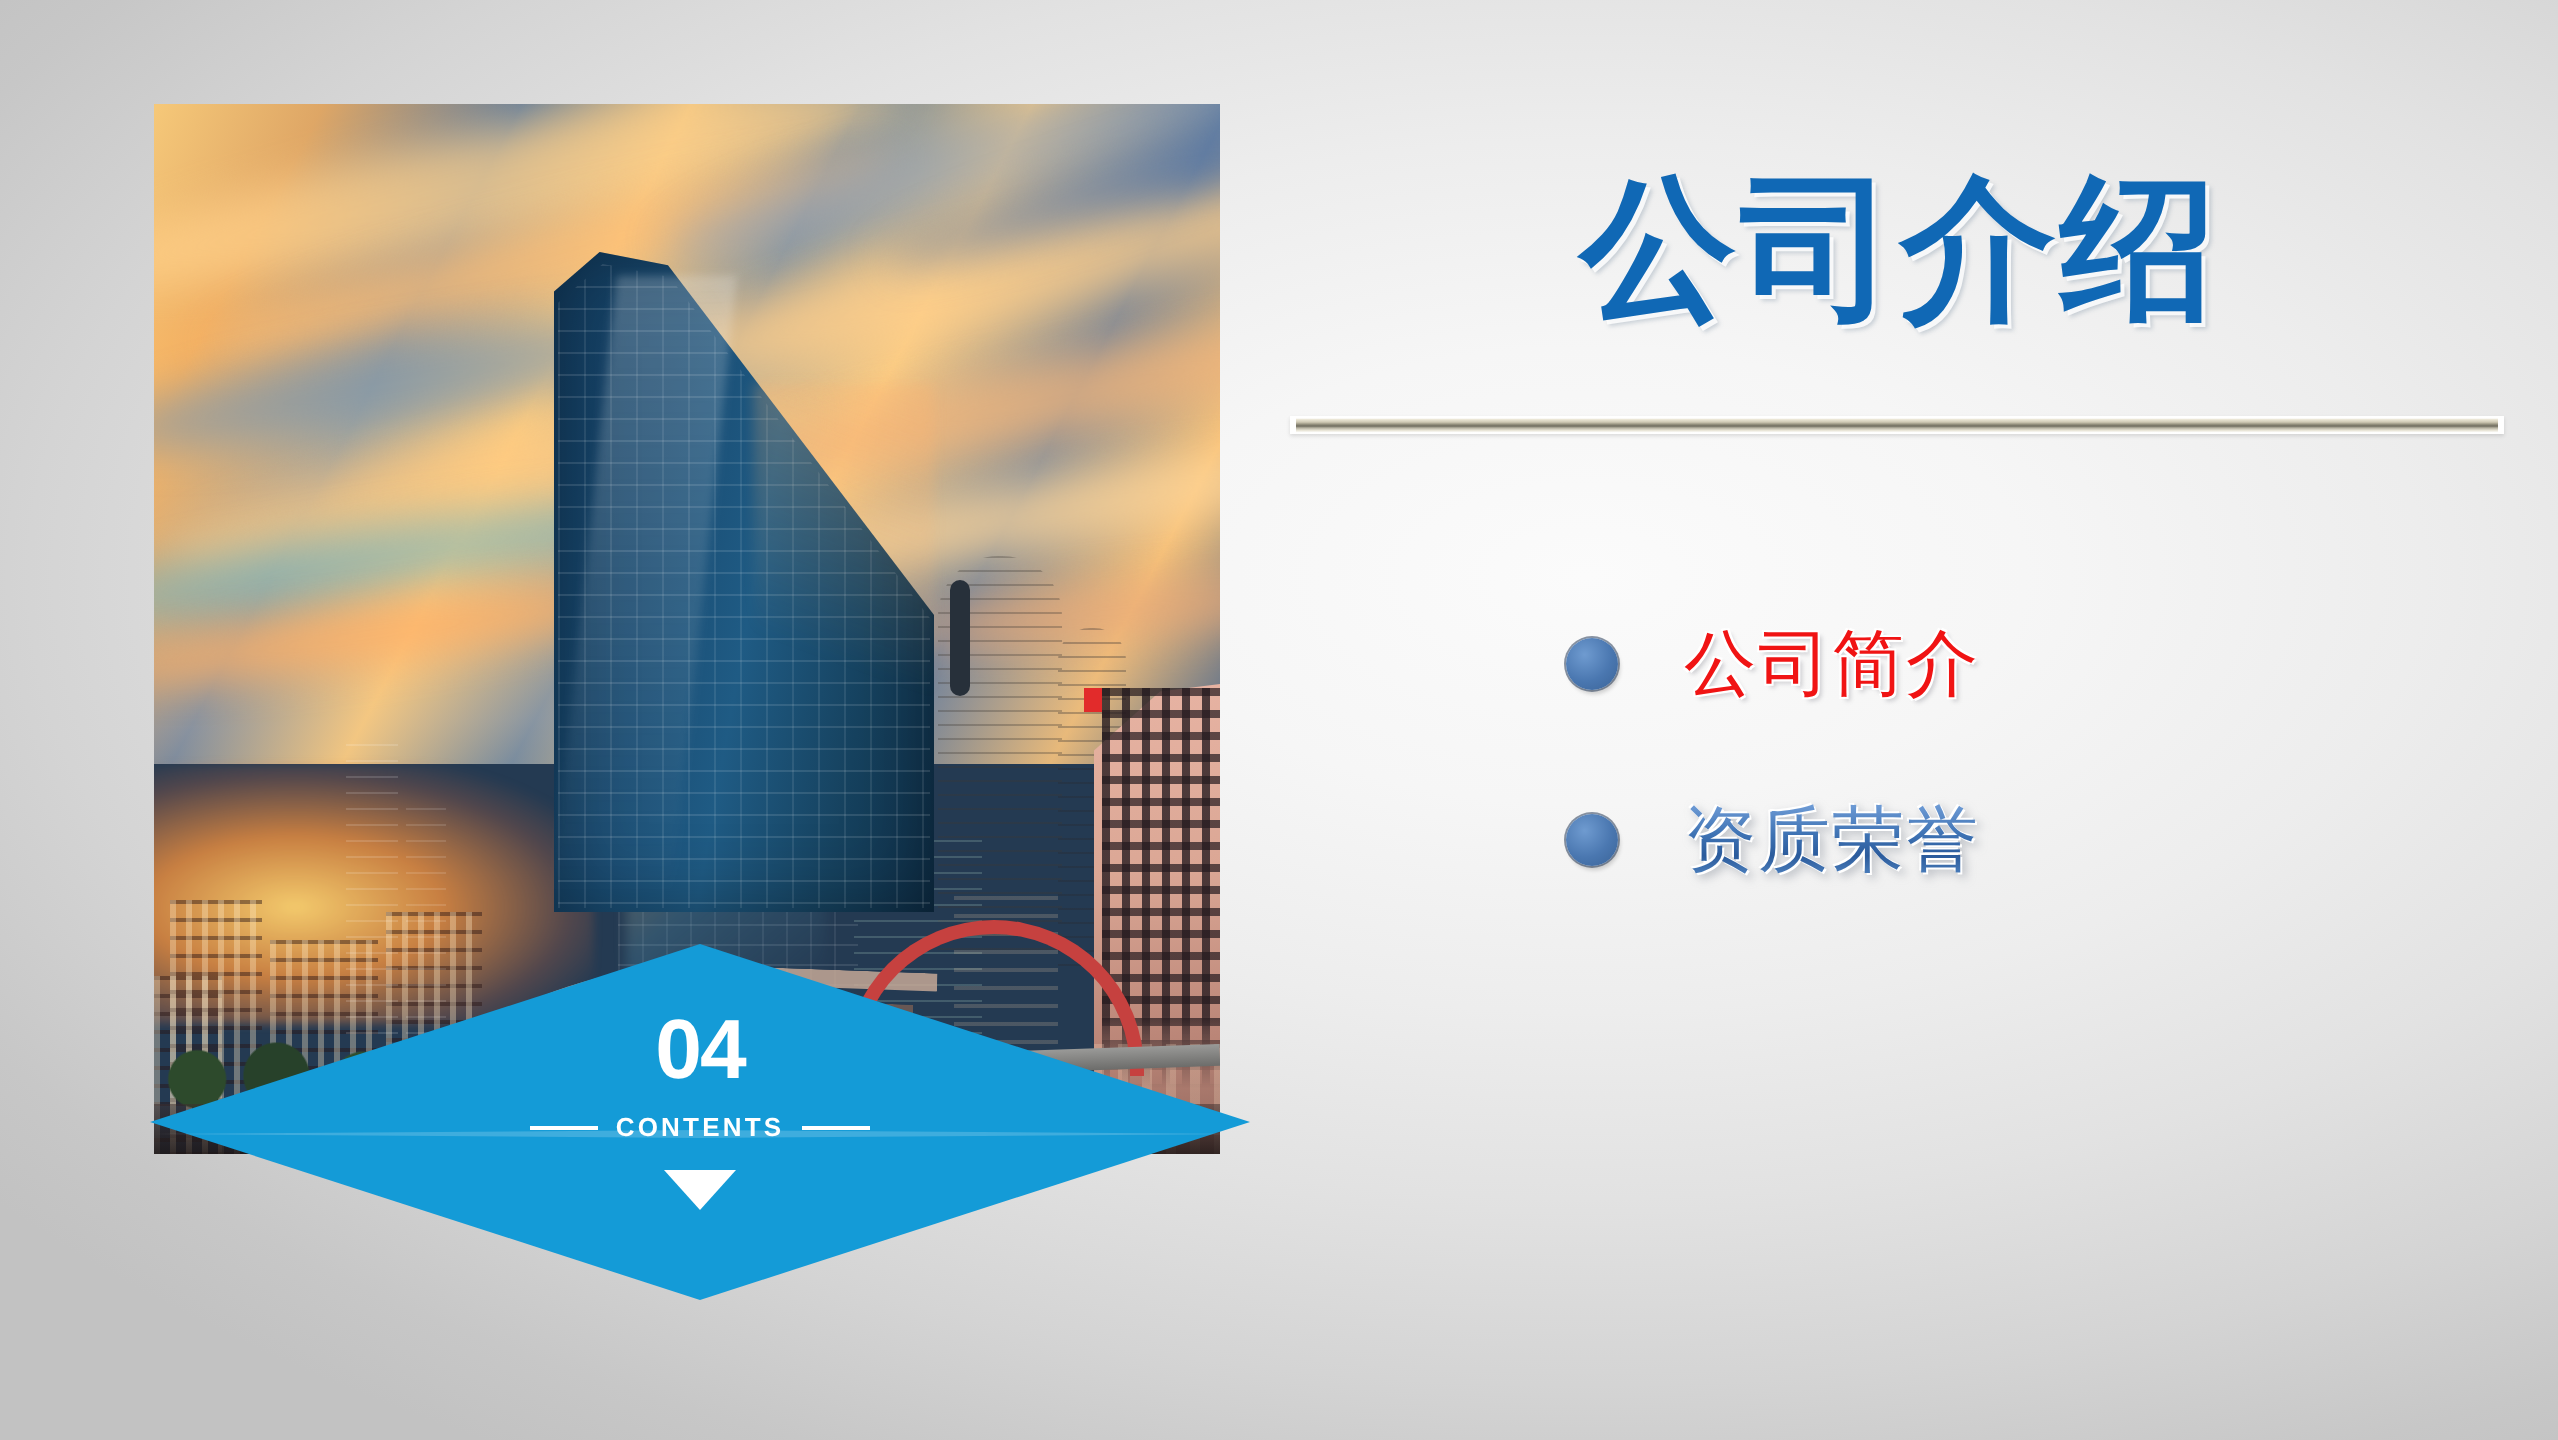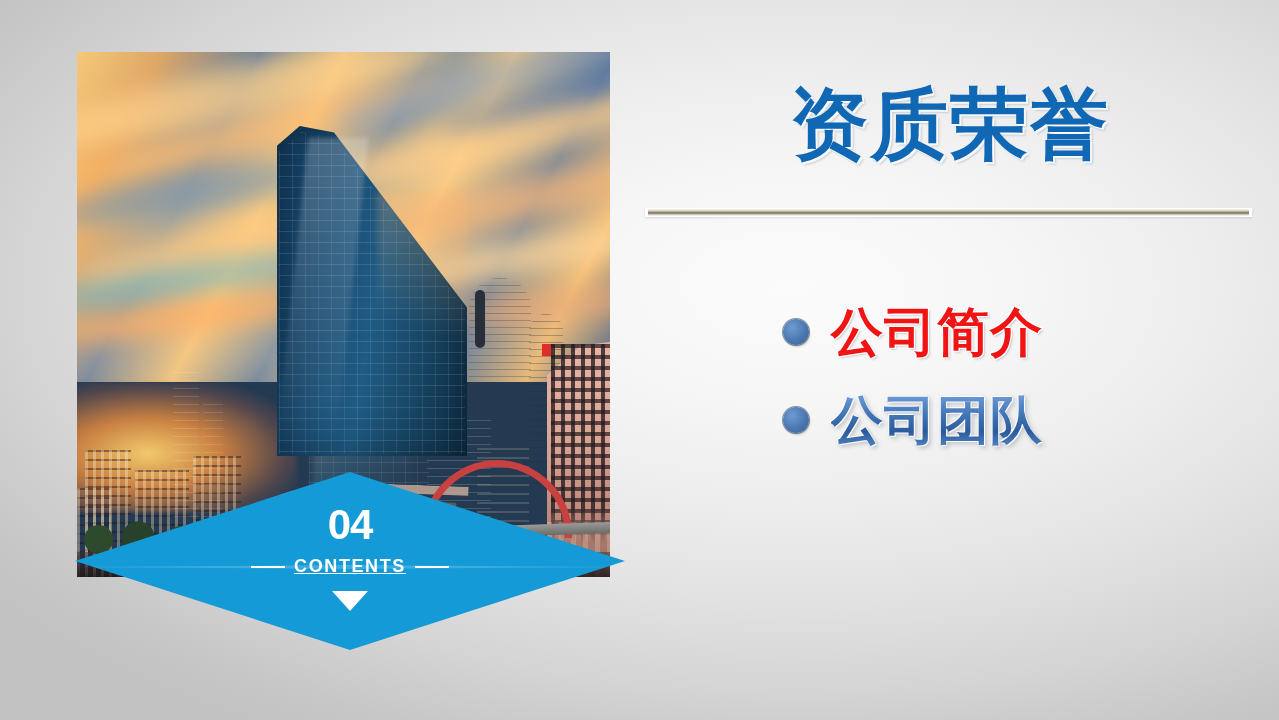--- a/index.html
+++ b/index.html
@@ -237,21 +237,21 @@
   }
   #num04 {
     color:#fff; font-size:42px; font-weight:bold; line-height:1;
     letter-spacing:-1px;
   }
   #contents-row {
     display:flex; align-items:center; gap:9px; margin-top:10px;
   }
   .crule { width:34px; height:2px; background:#fff; }
   #contents-label {
-    color:#fff; font-size:18px; font-weight:bold; letter-spacing:1.6px;text-decoration:underline;
+    color:#fff; font-size:13px; font-weight:bold; letter-spacing:1.6px;
   }
   #caret {
     margin-top:14px;
     width:0; height:0;
     border-left:18px solid transparent;
     border-right:18px solid transparent;
     border-top:20px solid #fff;
   }
 
   
@@ -280,22 +280,22 @@
 
   #bullet-list { position:absolute; left:783px; top:288px; width:470px; }
   .bullet-row { display:flex; align-items:center; height:88px; }
   .dot {
     width:26px; height:26px; border-radius:50%;
     background:radial-gradient(circle at 36% 32%, #6f9bd0 0%, #4a77b0 55%, #3a6397 100%);
     box-shadow:0 0 0 1px rgba(40,60,90,.55), 1px 2px 2px rgba(0,0,0,.18);
     flex:0 0 auto;
   }
   .bullet-label {
-    margin-left:22px;
-    font-size:52px; font-weight:bold; line-height:1;
+    margin-left:33px;
+    font-size:36px; font-weight:normal; line-height:1;
     letter-spacing:1px;
     white-space:nowrap;
   }
   .lbl-red {
     color:#f01414;
     text-shadow:
       -1px -1px 0 #ffffff, 1px -1px 0 #ffffff,
       -1px  1px 0 #ffffff, 1px  1px 0 #ffffff,
        2px  2px 2px rgba(150,150,160,.45);
   }
@@ -370,27 +370,27 @@
   <div id="diamond-inner">
     <div id="num04">04</div>
     <div id="contents-row">
       <span class="crule"></span>
       <span id="contents-label">CONTENTS</span>
       <span class="crule"></span>
     </div>
     <div id="caret"></div>
   </div>
 
-  <div id="title">资质荣誉</div>
+  <div id="title">公司介绍</div>
   <div id="divider"></div>
 
   <div id="bullet-list">
     <div class="bullet-row">
       <span class="dot"></span>
       <span class="bullet-label lbl-red">公司简介</span>
     </div>
     <div class="bullet-row">
       <span class="dot"></span>
-      <span class="bullet-label lbl-blue">公司团队</span>
+      <span class="bullet-label lbl-blue">资质荣誉</span>
     </div>
   </div>
 
 </div>
 
 </body></html>

